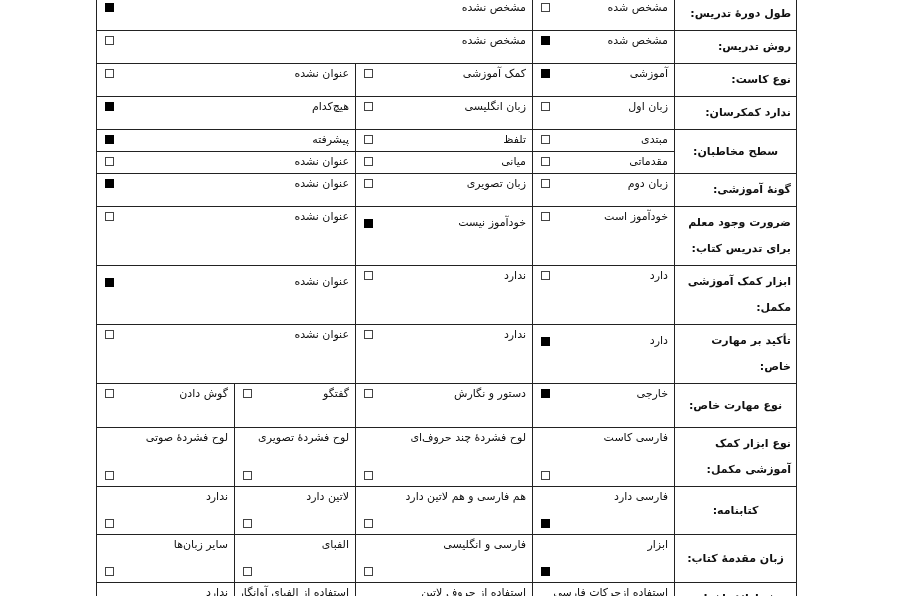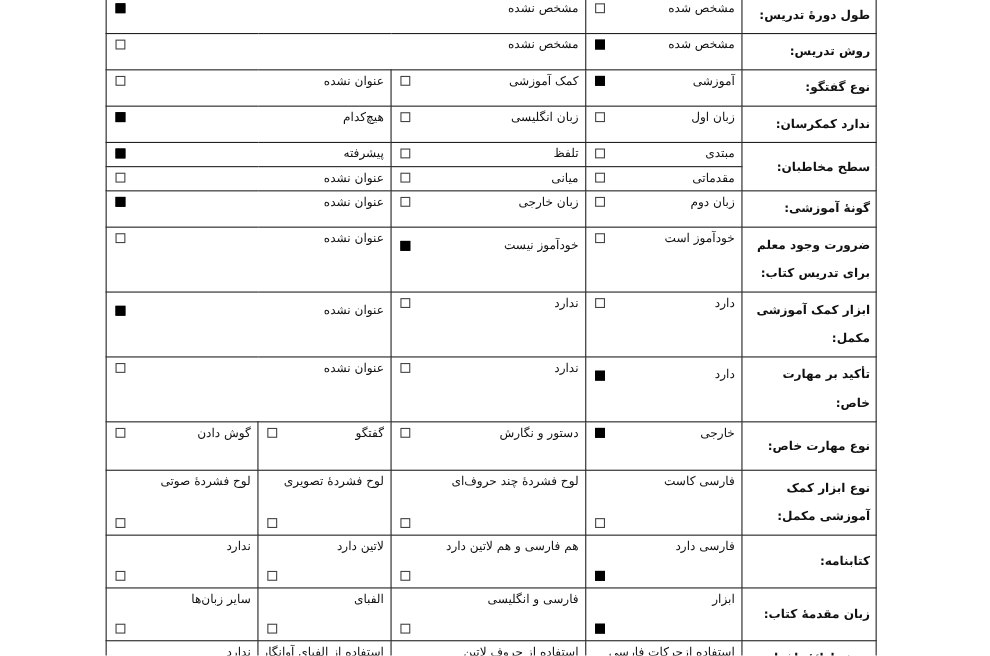--- a/index.html
+++ b/index.html
@@ -1,20 +1,20 @@
 <!DOCTYPE html>
 <html><head>
 <meta charset="utf-8">
 <style>
   html, body { margin:0; padding:0; background:#ffffff; }
   body { width:900px; height:596px; overflow:hidden; position:relative; font-family:"DejaVu Sans", sans-serif; color:#111; }
   .tbl { position:absolute; left:96px; top:-3px; width:700px; border-collapse:collapse; direction:rtl; table-layout:fixed; }
   .tbl td { border:1.5px solid #222; padding:0; vertical-align:top; font-size:11px; }
   .lbl { width:120px; font-weight:bold; font-size:13px; padding:3px 5px !important; line-height:26px; text-align:right; }
-  .lbl.mid { vertical-align:middle; }
+  .lbl.mid { vertical-align:middle;text-align:center; }
   .opt { position:relative; }
   .opt .t { display:block; padding:3px 6px 0 0; text-align:right; white-space:nowrap; }
   .box { position:absolute; left:8px; top:5px; width:7px; height:7px; border:1px solid #444; background:#fff; }
   .box.on { background:#000; border-color:#000; }
   .box.bot { top:auto; bottom:6px; }
   .h22 { height:22px; } .h26 { height:26px; }
   .h52 { height:52px; } .h48 { height:48px; } .h44 { height:44px; }
 </style>
 </head>
 <body>
@@ -47,21 +47,21 @@
           <span class="t">مشخص شده</span>
           <span class="box on"></span>
         </td>
     <td class="opt" colspan="3">
           <span class="t">مشخص نشده</span>
           <span class="box"></span>
         </td>
   </tr>
 
   <tr class="h26">
-    <td class="lbl">نوع گفتگو:</td>
+    <td class="lbl">نوع کاست:</td>
     <td class="opt">
           <span class="t">آموزشی</span>
           <span class="box on"></span>
         </td>
     <td class="opt">
           <span class="t">کمک آموزشی</span>
           <span class="box"></span>
         </td>
     <td class="opt" colspan="2">
           <span class="t">عنوان نشده</span>
@@ -115,21 +115,21 @@
         </td>
   </tr>
 
   <tr class="h26">
     <td class="lbl">گونهٔ آموزشی:</td>
     <td class="opt">
           <span class="t">زبان دوم</span>
           <span class="box"></span>
         </td>
     <td class="opt">
-          <span class="t">زبان خارجی</span>
+          <span class="t">زبان تصویری</span>
           <span class="box"></span>
         </td>
     <td class="opt" colspan="2">
           <span class="t">عنوان نشده</span>
           <span class="box on"></span>
         </td>
   </tr>
 
   <tr class="h52">
     <td class="lbl">ضرورت وجود معلم برای تدریس کتاب:</td>

